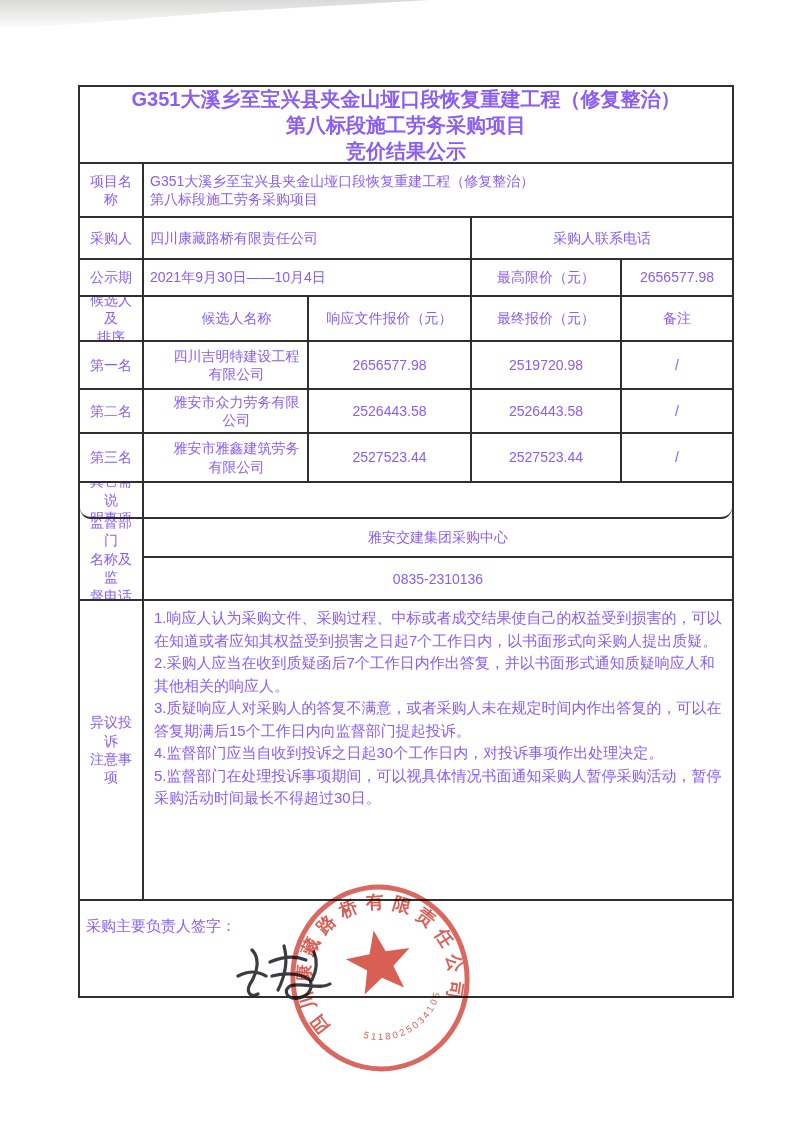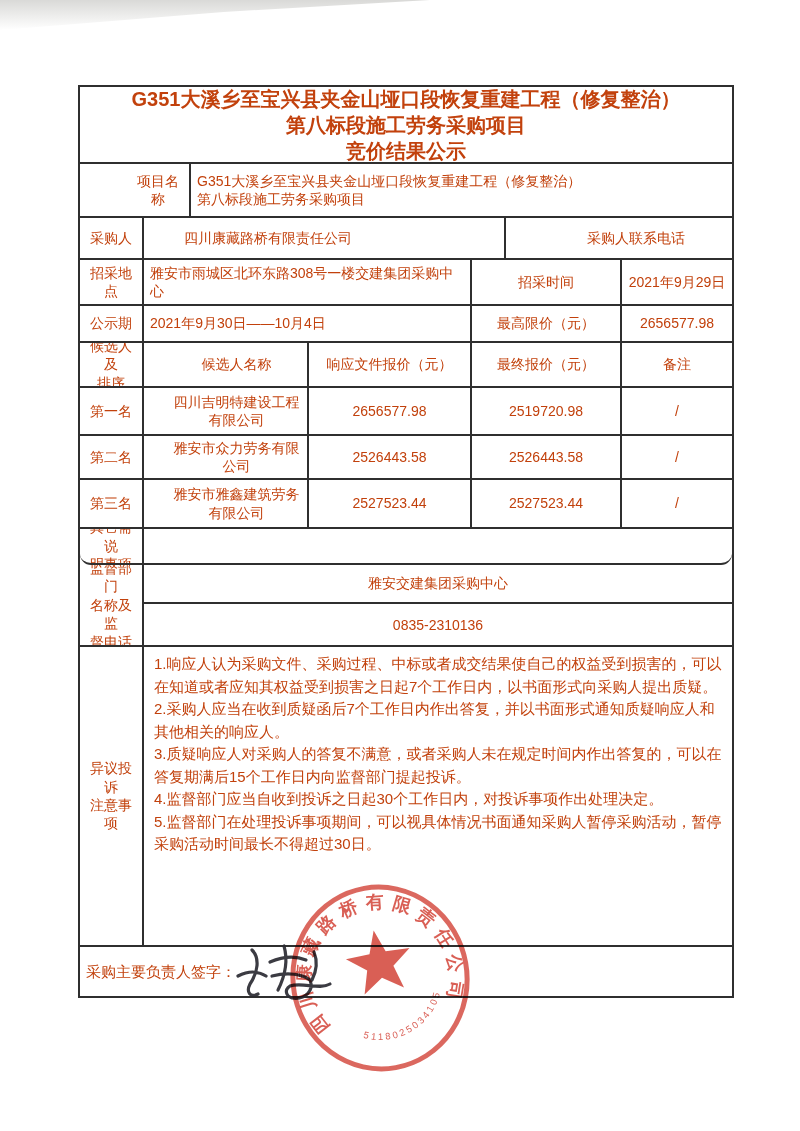--- a/index.html
+++ b/index.html
@@ -1,18 +1,18 @@
 <!DOCTYPE html>
 <html><head>
 <meta charset="utf-8">
 <style>
   html,body { margin:0; padding:0; background:#ffffff; }
   .paper {
     position:relative; width:800px; height:1131px; background:#ffffff; overflow:hidden;
-    font-family:"Liberation Sans","DejaVu Sans",sans-serif; color:#c2410c;
+    font-family:"Liberation Sans","DejaVu Sans",sans-serif; color:#8b5cf6;
   }
   
   .scan-edge {
     position:absolute; top:0; left:0; width:430px; height:30px;
     background:linear-gradient(to bottom, rgba(180,180,176,.50), rgba(255,255,255,0));
     clip-path:polygon(0 0, 100% 0, 52% 40%, 0 100%);
     pointer-events:none;
   }
   .doc-table {
     position:absolute; left:78px; top:85px; width:656px; height:913px;
@@ -34,21 +34,21 @@
   .w-lab2  { width:150px; }
   .w-name  { width:165px;padding-left:28px; }
   .w-p1    { width:163px; }
   .w-p2    { width:150px; }
   .prewrap { white-space:pre-line; }
   .title-row { height:77px; }
   .title-cell {
     flex:1; display:flex; flex-direction:column; justify-content:center; align-items:center;
     font-size:20px; font-weight:bold; line-height:26px; text-align:center;
   }
-  .h-project { height:54px;padding-left:47px; } .h-purchaser { height:42px;gap:34px; } .h-location { height:46px; }
+  .h-project { height:54px; } .h-purchaser { height:42px; } .h-location { height:46px; }
   .h-publicity { height:37px; } .h-chead { height:45px; } .h-r1 { height:48px; }
   .h-r2 { height:44px; } .h-r3 { height:49px; } .h-other { height:36px;border-radius:11px; }
   .h-supervision { height:82px; } .h-notice { height:300px; } .h-sign { height:50px; }
   .sup-col { flex:1; display:flex; flex-direction:column; }
   .sup-sub { display:flex; align-items:center; justify-content:center; font-size:14px; }
   .sup-sub.first { height:39px; border-bottom:2px solid #2f2f2f; box-sizing:border-box; }
   .sup-sub.second { flex:1; }
   .notice-text {
     flex:1; display:flex; flex-direction:column; justify-content:flex-start;
     padding:6px 10px; font-size:15px; line-height:1.5; align-items:stretch;
@@ -85,26 +85,20 @@
       <div class="cell prewrap">G351大溪乡至宝兴县夹金山垭口段恢复重建工程（修复整治）
 第八标段施工劳务采购项目</div>
     </div>
 
     <div class="row h-purchaser">
       <div class="cell label w-label">采购人</div>
       <div class="cell w-val">四川康藏路桥有限责任公司</div>
       <div class="cell center w-lab2">采购人联系电话</div>
     </div>
 
-    <div class="row h-location">
-      <div class="cell label w-label">招采地点</div>
-      <div class="cell w-val">雅安市雨城区北环东路308号一楼交建集团采购中心</div>
-      <div class="cell center w-lab2">招采时间</div>
-      <div class="cell center">2021年9月29日</div>
-    </div>
 
     <div class="row h-publicity">
       <div class="cell label w-label">公示期</div>
       <div class="cell w-val">2021年9月30日——10月4日</div>
       <div class="cell center w-lab2">最高限价（元）</div>
       <div class="cell center">2656577.98</div>
     </div>
 
     <div class="row h-chead">
       <div class="cell label w-label">候选人及

